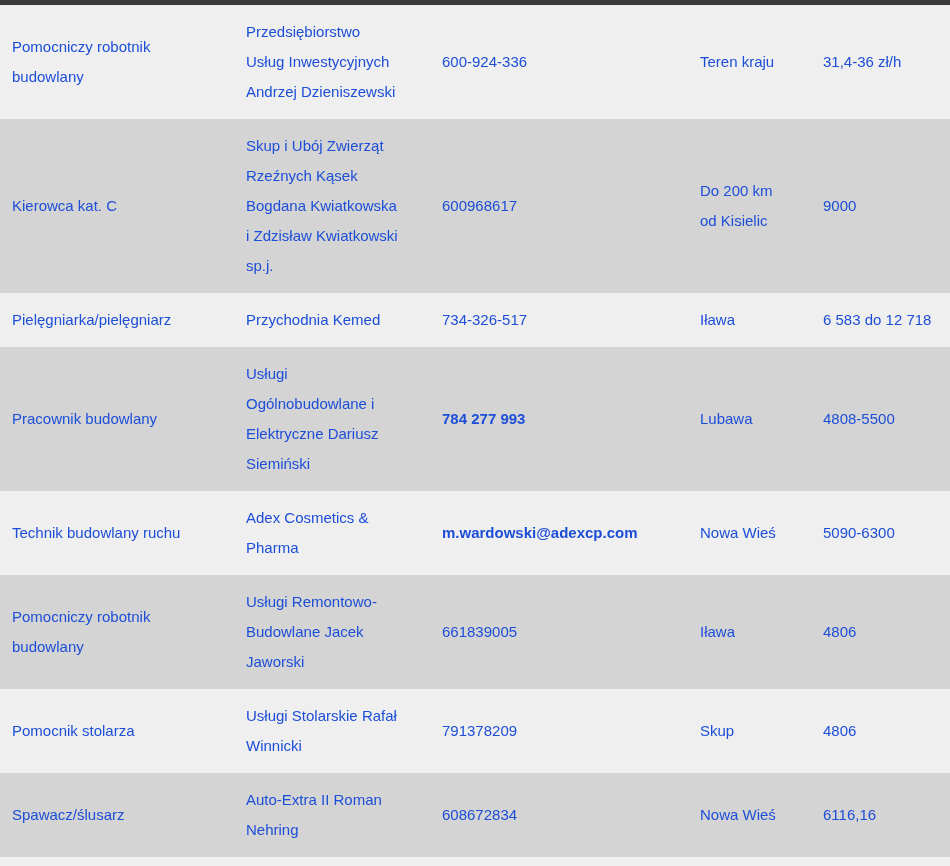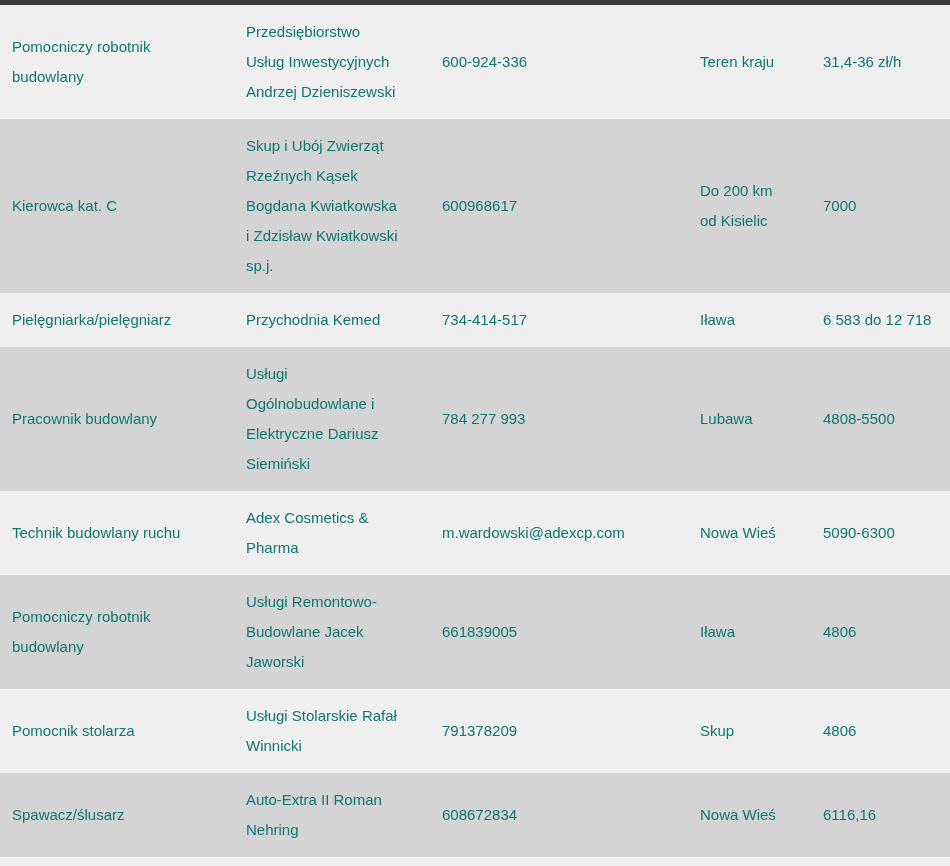--- a/index.html
+++ b/index.html
@@ -25,28 +25,28 @@
   table.jobs {
     width: 950px;
     border-collapse: collapse;
     table-layout: fixed;
   }
   table.jobs td {
     vertical-align: middle;
     padding: 12px;
     font-size: 15px;
     line-height: 30px;
-    color: #0f766e;
+    color: #1d4ed8;
     white-space: pre-line;
     overflow: hidden;
   }
   tr.shade-light { background: #efefef; }
   tr.shade-dark  { background: #d4d4d4; }
   td.contact-bold {
-    font-weight: normal;
+    font-weight: bold;
     color: #3e3e3e;
   }
   .col-position { width: 234px; }
   .col-company  { width: 196px; }
   .col-contact  { width: 258px; }
   .col-location { width: 123px; }
   .col-salary   { width: 139px; }
   .bottom-partial {
     height: 9px;
     background: #efefef;
@@ -80,27 +80,27 @@
   <tr class="job-row shade-dark">
     <td>Kierowca kat. C</td>
     <td>Skup i Ubój Zwierząt
 Rzeźnych Kąsek
 Bogdana Kwiatkowska
 i Zdzisław Kwiatkowski
 sp.j.</td>
     <td>600968617</td>
     <td>Do 200 km
 od Kisielic</td>
-    <td>7000</td>
+    <td>9000</td>
   </tr>
 
   <tr class="job-row shade-light">
     <td>Pielęgniarka/pielęgniarz</td>
     <td>Przychodnia Kemed</td>
-    <td>734-414-517</td>
+    <td>734-326-517</td>
     <td>Iława</td>
     <td>6 583 do 12 718</td>
   </tr>
 
   <tr class="job-row shade-dark">
     <td>Pracownik budowlany</td>
     <td>Usługi
 Ogólnobudowlane i
 Elektryczne Dariusz
 Siemiński</td>

